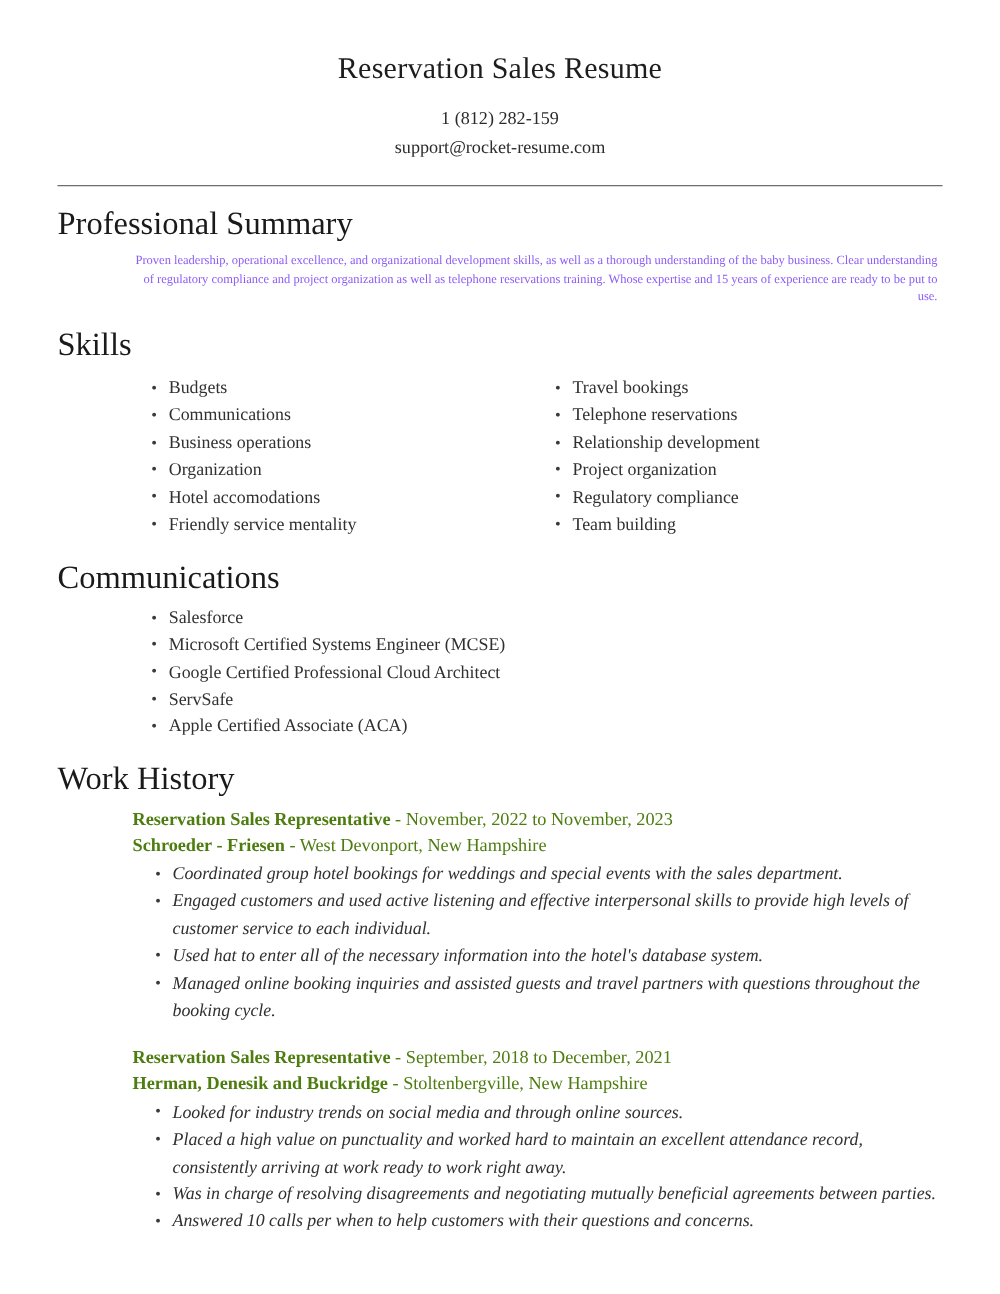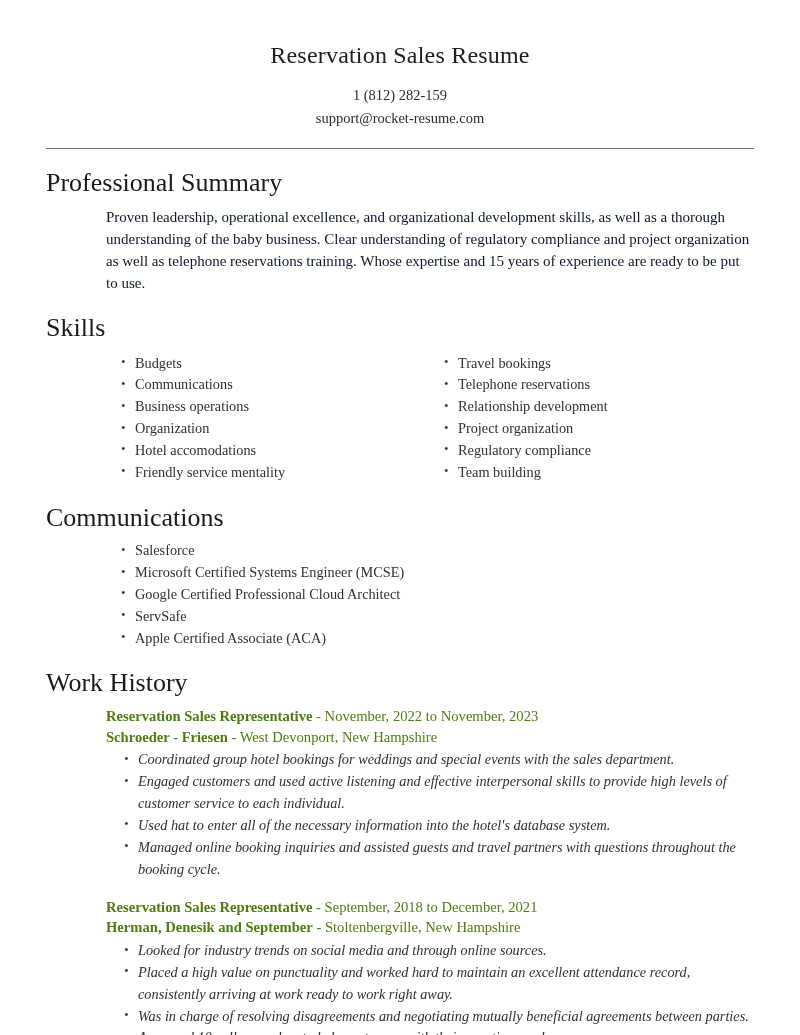--- a/index.html
+++ b/index.html
@@ -40,35 +40,36 @@
   .contact-line { display: block; }
 
   .divider {
     border: 0;
     border-top: 1px solid #6d6d6d;
     margin: 19px 0 0 0;
     width: 100%;
   }
 
   
-  .section { margin-top: 18px; }
+  .section { margin-top: 2px; }
   .section-heading {
     font-size: 26px;
     font-weight: 400;
     color: #1a1a1a;
     margin: 14px 0 6px 0;
     line-height: 1.25;
   }
 
   .summary-text {
     margin: 0 0 0 60px;
-    font-size: 15px;
+    font-size: 10px;
     line-height: 1.47;
-    color: #0f172a;
+    color: #8b5cf6;
     padding-right: 4px;
+    text-align: right;
   }
 
   
   ul.bullets {
     margin: 2px 0 0 0;
     padding: 0 0 0 18px;
     list-style: none;
   }
   ul.bullets > li {
     position: relative;
@@ -190,21 +191,21 @@
           <li>Used hat to enter all of the necessary information into the hotel's database system.</li>
           <li>Managed online booking inquiries and assisted guests and travel partners with questions throughout the booking cycle.</li>
         </ul>
       </div>
 
       <div class="job">
         <div class="job-line">
           <span class="strong">Reservation Sales Representative</span><span class="sep"> - </span><span class="light">September, 2018 to December, 2021</span>
         </div>
         <div class="job-line">
-          <span class="strong">Herman, Denesik and September</span><span class="sep"> - </span><span class="light">Stoltenbergville, New Hampshire</span>
+          <span class="strong">Herman, Denesik and Buckridge</span><span class="sep"> - </span><span class="light">Stoltenbergville, New Hampshire</span>
         </div>
         <ul class="bullets job-bullets">
           <li>Looked for industry trends on social media and through online sources.</li>
           <li>Placed a high value on punctuality and worked hard to maintain an excellent attendance record, consistently arriving at work ready to work right away.</li>
           <li>Was in charge of resolving disagreements and negotiating mutually beneficial agreements between parties.</li>
           <li>Answered 10 calls per when to help customers with their questions and concerns.</li>
         </ul>
       </div>
 
     </div>

